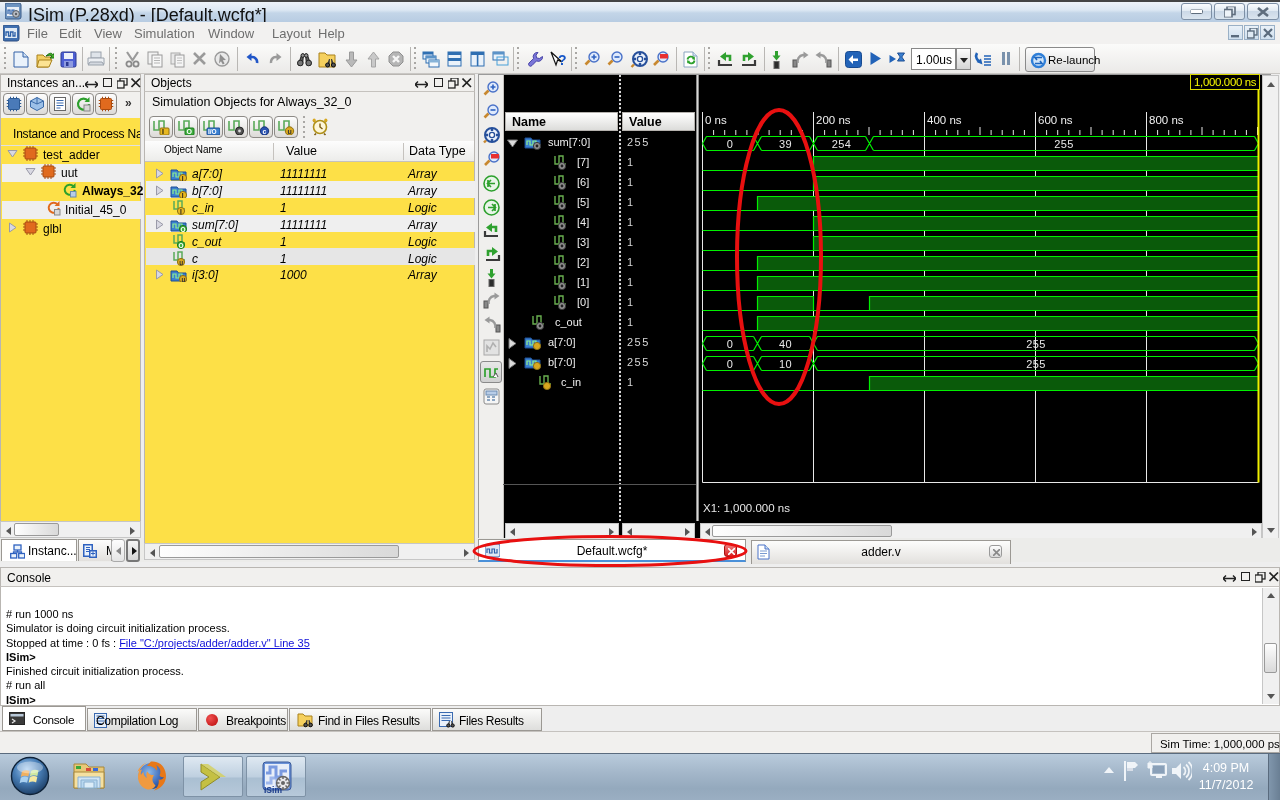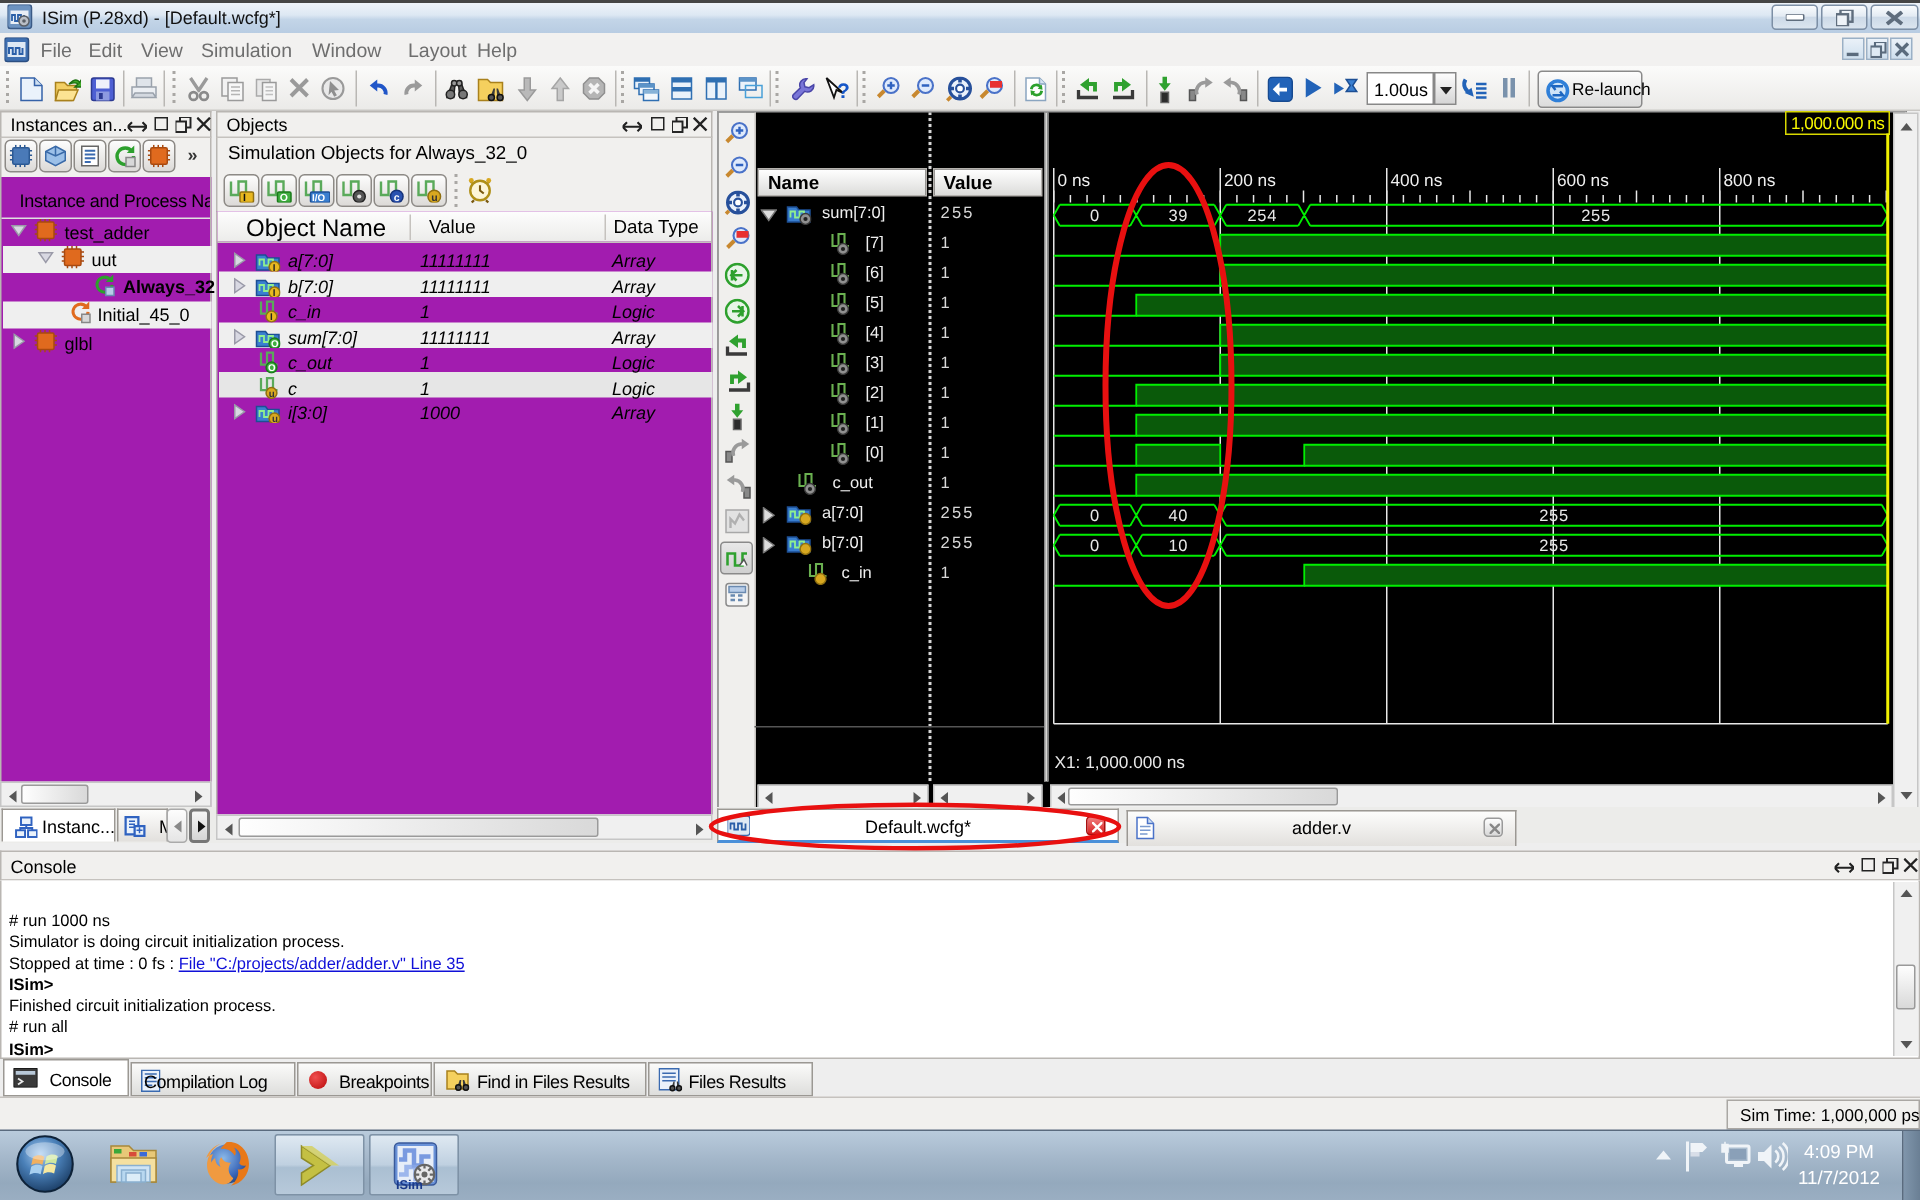--- a/index.html
+++ b/index.html
@@ -3,40 +3,40 @@
 <meta charset="utf-8">
 <style>
 * { margin:0; padding:0; box-sizing:border-box; }
 html,body { width:1280px; height:800px; overflow:hidden; }
 body { font-family:"Liberation Sans", sans-serif; font-size:12px; background:#eee; position:relative; }
 .abs { position:absolute; }
 
 #topline { left:0; top:0; width:1280px; height:2px; background:#454545; }
 #tbar { left:0; top:2px; width:1280px; height:20px;
   background:linear-gradient(#eef3f9 0%, #dde8f3 40%, #c3d5e8 55%, #b8cce2 100%); }
-#tbar .ttl { position:absolute; left:28px; top:3px; font-size:12px; color:#111; }
+#tbar .ttl { position:absolute; left:28px; top:3px; font-size:18px; color:#111; }
 .winbtn { position:absolute; top:1px; height:17px; border:1px solid #7d8fa5; border-radius:3px;
   background:linear-gradient(#fafcfe 0%, #e3ebf3 45%, #ccd9e7 50%, #dbe5ef 100%); }
 .winbtn svg { position:absolute; left:50%; top:50%; transform:translate(-50%,-50%); }
 
 #mbar { left:0; top:22px; width:1280px; height:22px; background:#f2f1f0; }
 #mbar .mi { position:absolute; top:4px; color:#6e6e6e; font-size:13px; }
 .mdibtn { position:absolute; top:3px; width:15px; height:15px; border:1px solid #9ab0c6;
   background:linear-gradient(#eaf1f8,#cfe0ef); color:#55616e; }
 
 #toolbar { left:0; top:44px; width:1280px; height:30px; background:linear-gradient(#fbfbfa,#ebeae8); border-bottom:1px solid #c9c7c4;}
 .tsep { position:absolute; top:3px; height:24px; width:1px; background:#b9b7b4; }
 .tdot { position:absolute; top:3px; height:24px; width:2px;
   background:repeating-linear-gradient(#a9a7a4 0 2px, transparent 2px 5px); }
 .ticon { position:absolute; top:7px; }
 
 .ptitle { position:absolute; height:18px; background:#f1f0ee; border:1px solid #b9b6b2; border-bottom:1px solid #c5c2be;
   font-size:12px; color:#000; padding:1px 0 0 6px; }
 .pctl { position:absolute; top:2px; font:13px "Liberation Sans",sans-serif; color:#222; }
-.panelbody { position:absolute; background:#a21caf; border:1px solid #b9b6b2; border-top:none; }
+.panelbody { position:absolute; background:#fde047; border:1px solid #b9b6b2; border-top:none; }
 
 .sbtrack { position:absolute; background:#f0f0f0; border:1px solid #c6c6c6; }
 .sbthumb { position:absolute; border:1px solid #9a9a9a; border-radius:2px;
   background:linear-gradient(#fefefe,#d9d9d9); }
 .sbthumbv { position:absolute; border:1px solid #9a9a9a; border-radius:2px;
   background:linear-gradient(90deg,#fefefe,#d9d9d9); }
 .arr { position:absolute; width:0; height:0; }
 
 .tab { position:absolute; height:22px; white-space:nowrap; border:1px solid #9b9893; border-bottom:none;
   background:linear-gradient(#fdfdfc,#e2e0dd); font-size:12px; color:#000; }
@@ -510,21 +510,21 @@
       <circle cx="9" cy="10" r="6.5" fill="#fdf6d8" stroke="#b09018" stroke-width="1.6"></circle>
       <path d="M9 6.5 V10 l2.5 2" stroke="#7a5a10" stroke-width="1.4" fill="none"></path>
       <path d="M4 5 l-1.5 -1.5 M14 5 l1.5 -1.5" stroke="#b09018" stroke-width="2"></path>
       <circle cx="3.2" cy="3.2" r="1.6" fill="#d8a820"></circle>
       <circle cx="14.8" cy="3.2" r="1.6" fill="#d8a820"></circle>
       <path d="M5 16.5 l-1.5 1.5 M13 16.5 l1.5 1.5" stroke="#7a5a10" stroke-width="1.6"></path>
     </svg>
 </div>
 <div class="panelbody" style="left:144px;top:141px;width:331px;height:402px;border-bottom:none">
   <div style="position:absolute;left:0;top:0;width:329px;height:21px;background:linear-gradient(#fdfdfd,#ececea);border-bottom:1px solid #c5c2be">
-    <span style="position:absolute;left:19px;top:3px;font-size:16px">Object Name</span>
+    <span style="position:absolute;left:19px;top:3px;font-size:10px">Object Name</span>
     <span style="position:absolute;left:141px;top:3px;font-size:12.5px">Value</span>
     <span style="position:absolute;left:264px;top:3px;font-size:12.5px">Data Type</span>
     <div style="position:absolute;left:128px;top:2px;width:1px;height:17px;background:#c5c2be"></div>
     <div style="position:absolute;left:258px;top:2px;width:1px;height:17px;background:#c5c2be"></div>
   </div>
   <div class="trow stripe" style="top:40px;width:329px"></div>
   <div class="trow stripe" style="top:74px;width:329px"></div>
   <div class="trow stripe" style="top:107px;width:329px;background:#e6e6e6"></div>
 </div>
 <div id="objrows" class="abs" style="left:144px;top:141px;width:331px;height:300px;font-style:italic">

